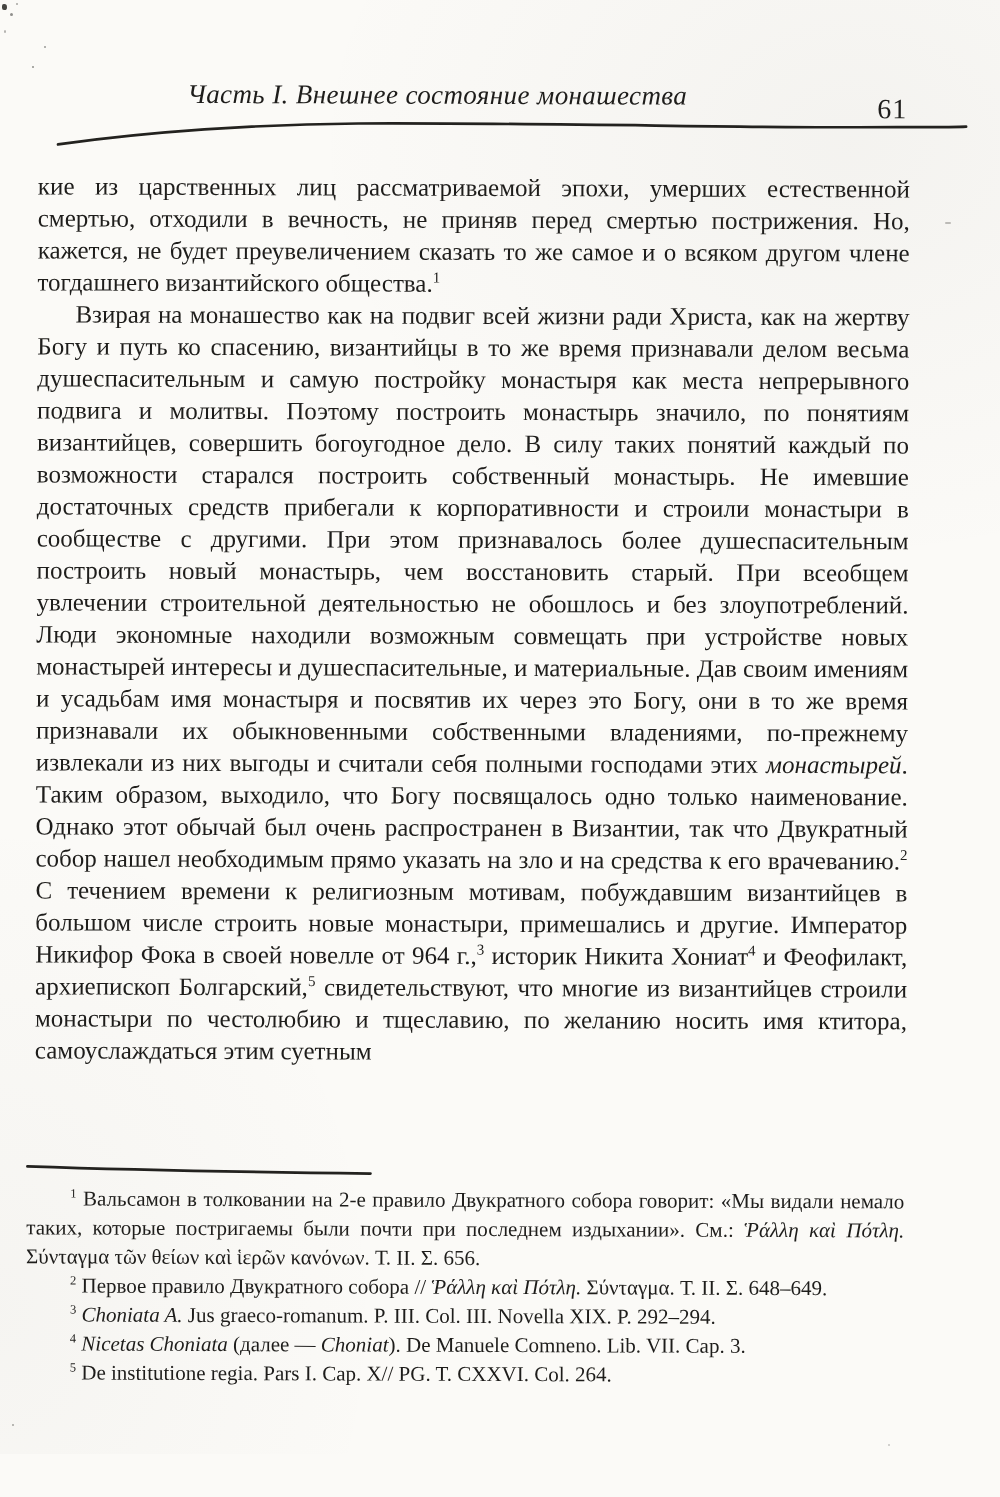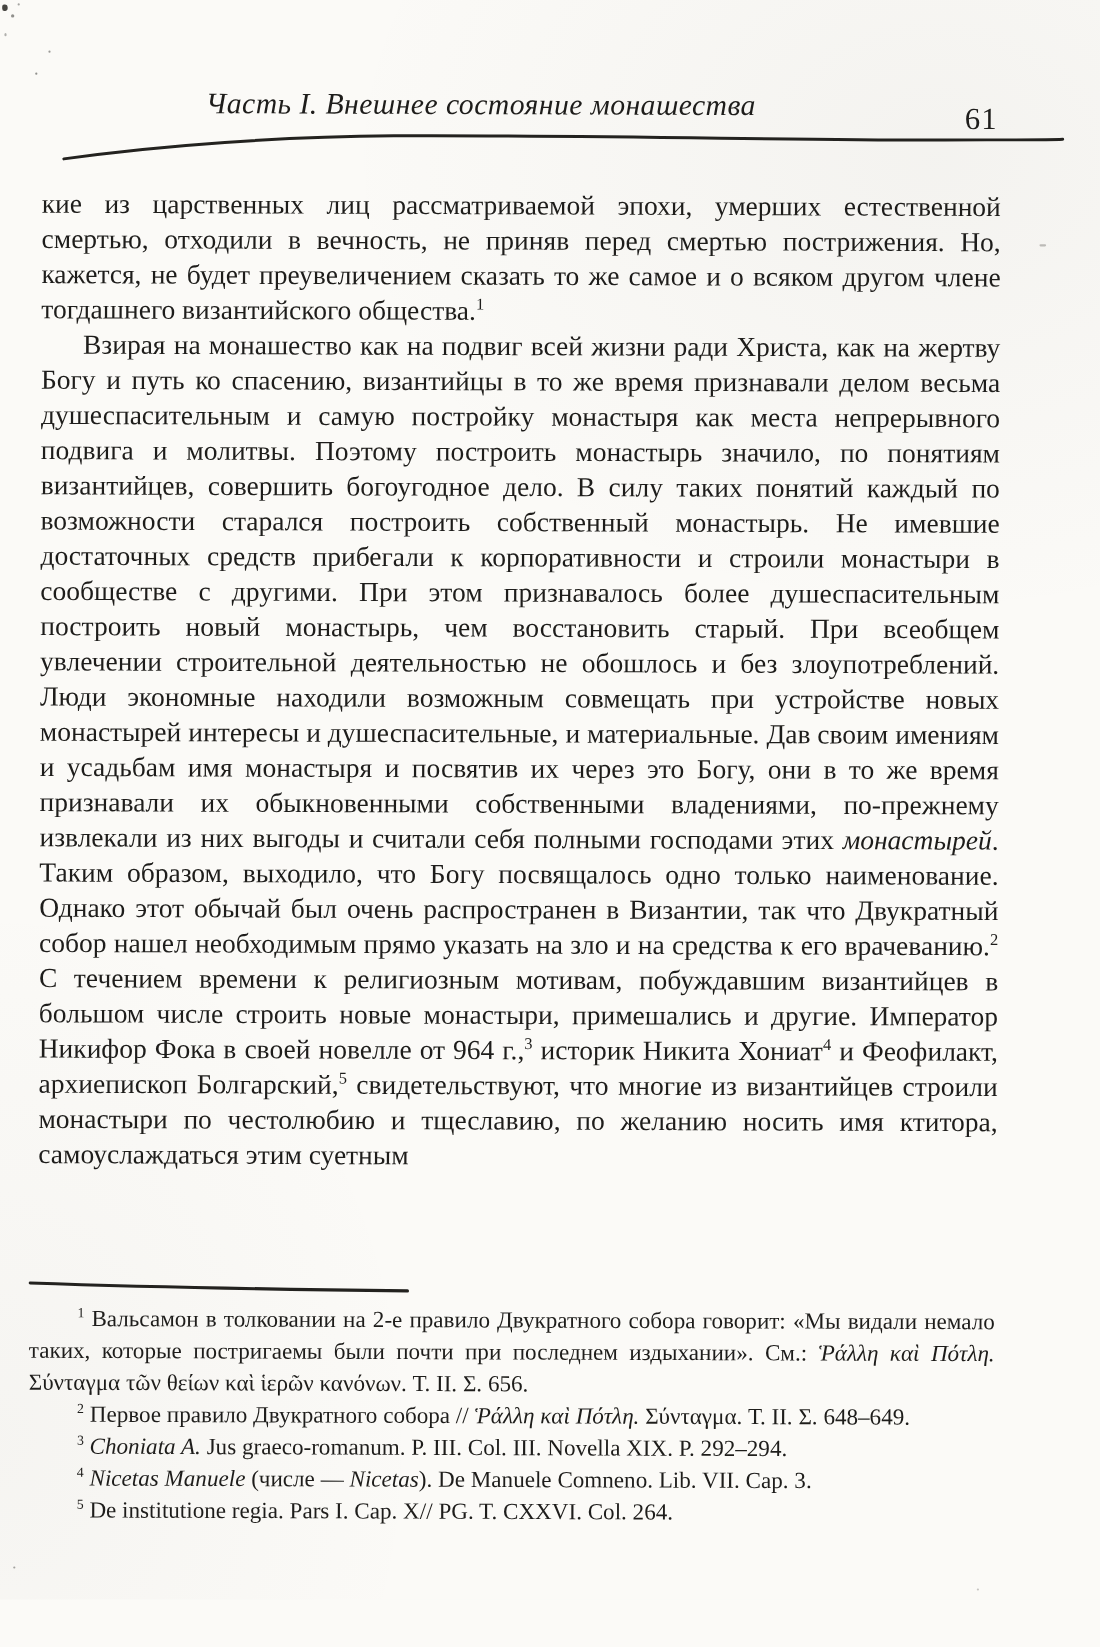--- a/index.html
+++ b/index.html
@@ -100,21 +100,21 @@
     </div>
 
     <svg class="fn-rule" width="352" height="16" viewBox="0 0 352 16">
       <path d="M3,5 C100,8 220,10 346,11" fill="none" stroke="#23221f" stroke-width="2.8" stroke-linecap="round"></path>
     </svg>
 
     <div class="footnotes">
       <p><sup>1</sup><span> Вальсамон в толковании на 2-е правило Двукратного собора говорит: «Мы видали немало таких, которые постригаемы были почти при последнем издыхании». См.: </span><i>Ῥάλλη καὶ Πότλη.</i><span> Σύνταγμα τῶν θείων καὶ ἱερῶν κανόνων. Т. II. Σ. 656.</span></p>
       <p><sup>2</sup><span> Первое правило Двукратного собора // </span><i>Ῥάλλη καὶ Πότλη.</i><span> Σύνταγμα. Т. II. Σ. 648–649.</span></p>
       <p><sup>3</sup><i> Choniata A.</i><span> Jus graeco-romanum. P. III. Col. III. Novella XIX. P. 292–294.</span></p>
-      <p><sup>4</sup><i> Nicetas Manuele</i><span> (числе — </span><i>Nicetas</i><span>). De Manuele Comneno. Lib. VII. Cap. 3.</span></p>
+      <p><sup>4</sup><i> Nicetas Choniata</i><span> (далее — </span><i>Choniat</i><span>). De Manuele Comneno. Lib. VII. Cap. 3.</span></p>
       <p><sup>5</sup><span> De institutione regia. Pars I. Cap. X// PG. T. CXXVI. Col. 264.</span></p>
     </div>
   </div>
 
   <div class="speck s1"></div>
   <div class="speck s2"></div>
   <div class="speck s3"></div>
   <div class="speck s4"></div>
   <div class="speck s5"></div>
   <div class="speck s6"></div>

